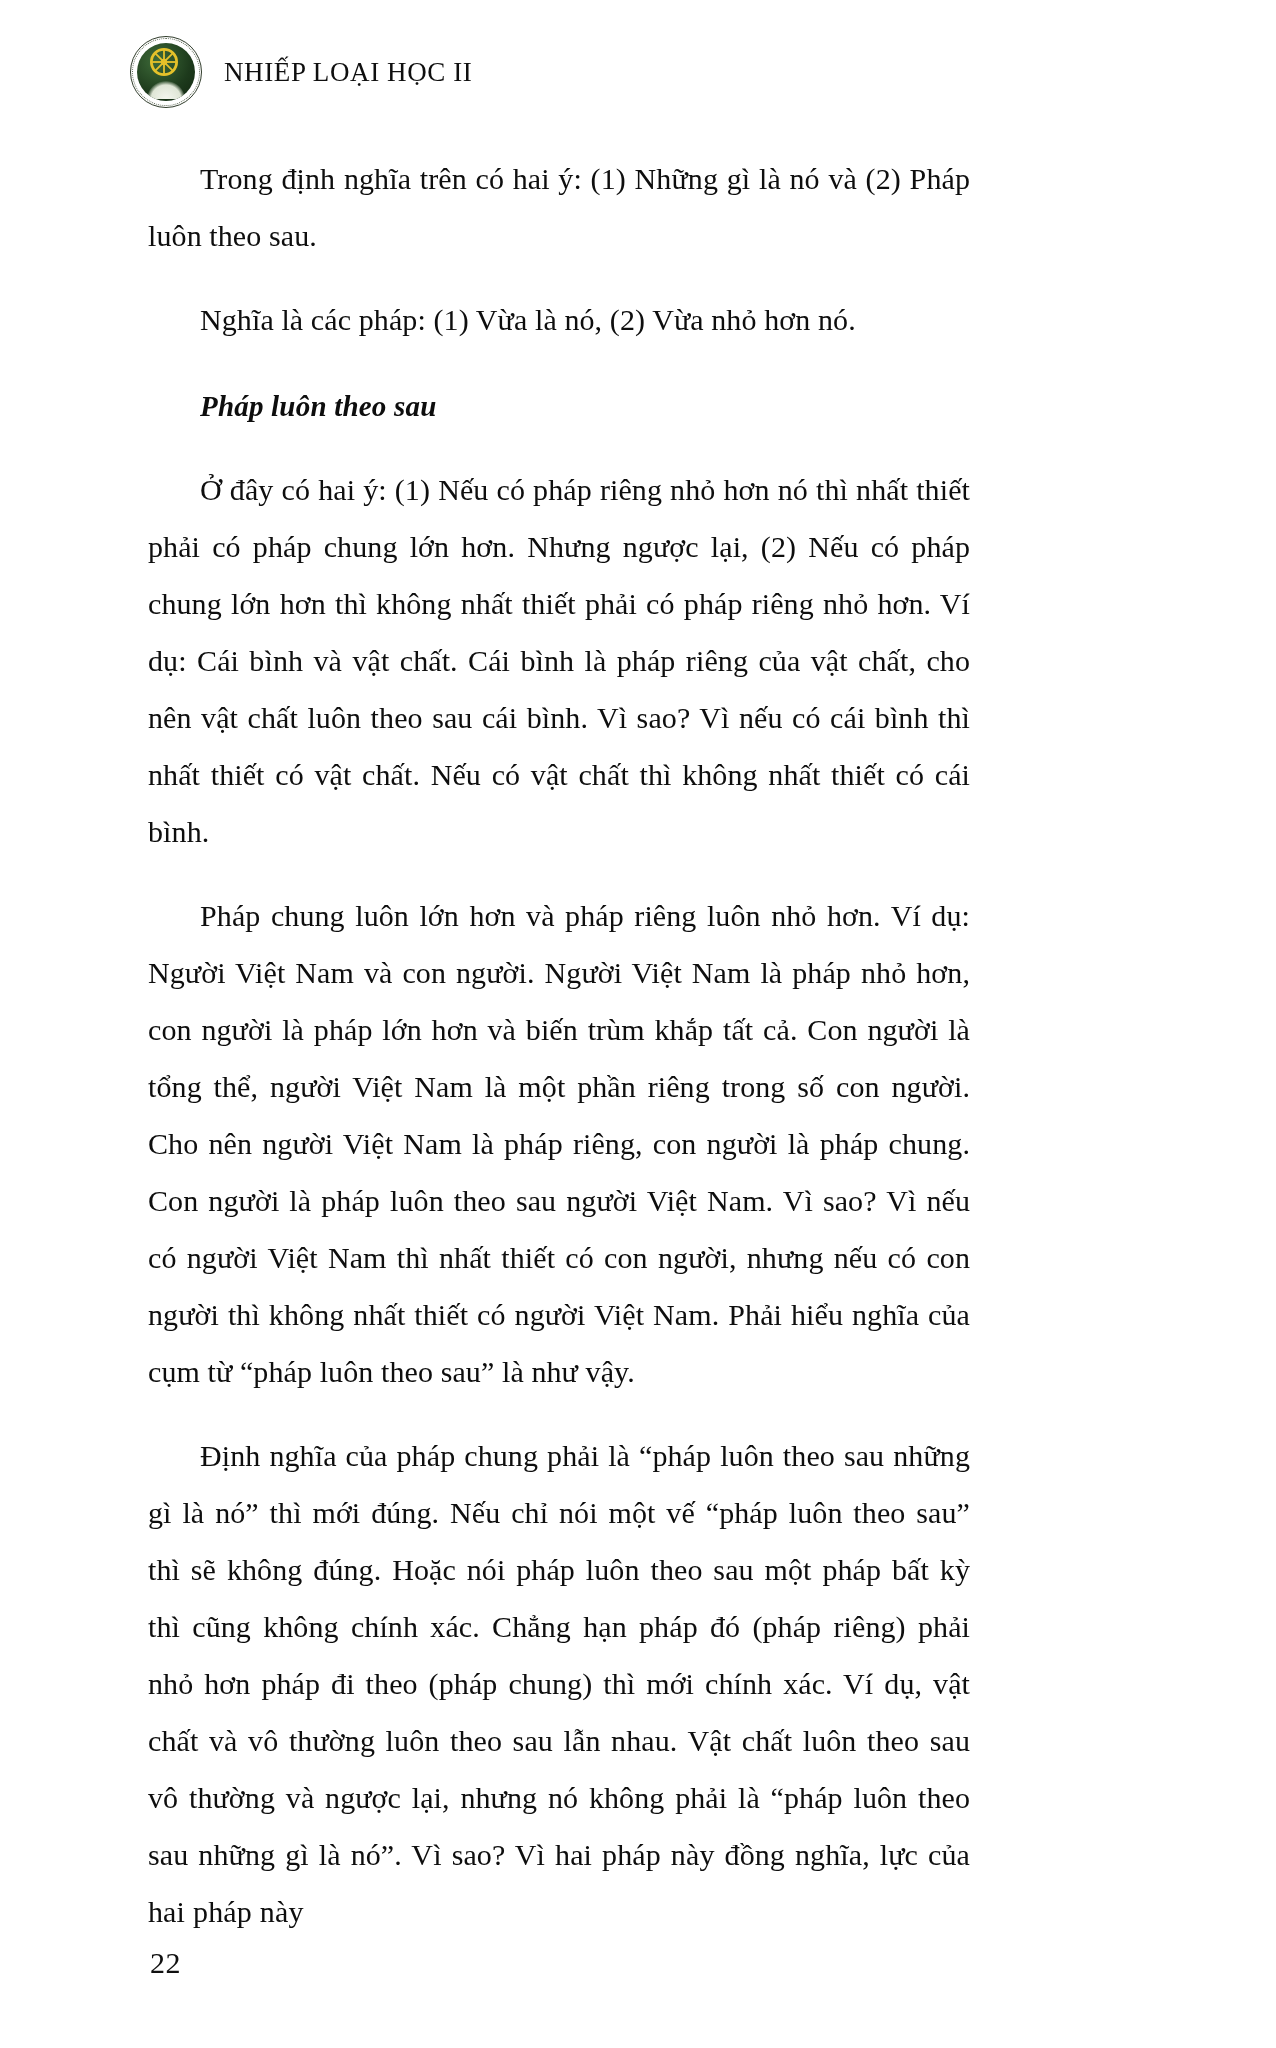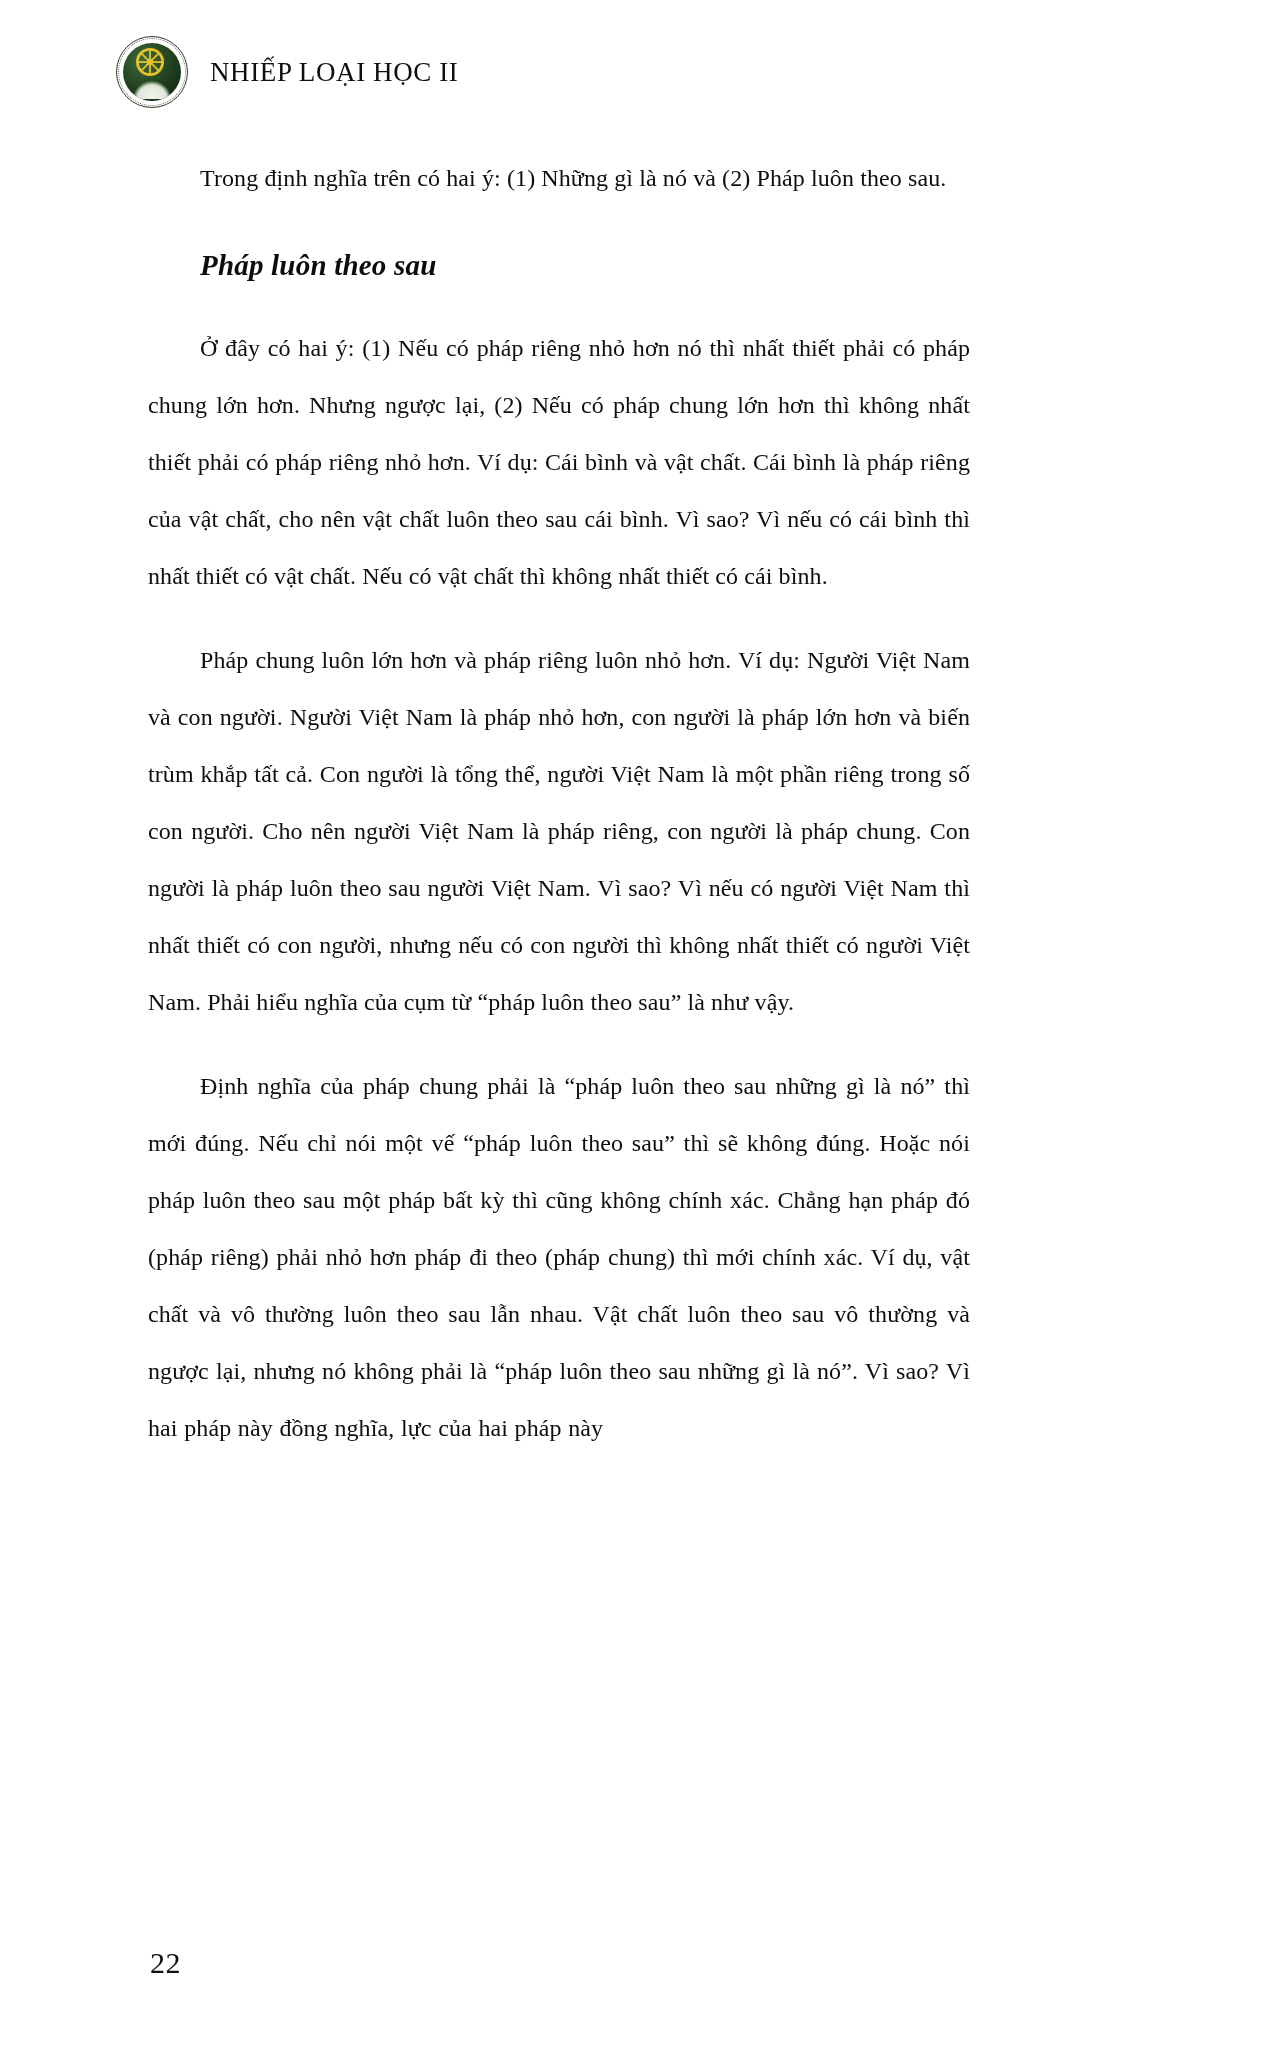--- a/index.html
+++ b/index.html
@@ -20,21 +20,21 @@
     position: relative;
     width: 1276px;
     height: 2048px;
     background: #ffffff;
     box-sizing: border-box;
   }
 
   
   .page-header {
     position: absolute;
-    left: 116px;
+    left: 130px;
     top: 26px;
     width: 860px;
     height: 92px;
     display: flex;
     align-items: center;
     gap: 22px;
   }
 
   .emblem {
     width: 72px;
@@ -98,21 +98,21 @@
   
   .content {
     position: absolute;
     left: 148px;
     top: 150px;
     width: 830px;
   }
 
   p.para {
     margin: 0 8px 0 0;
-    font-size: 24px;
+    font-size: 30px;
     line-height: 57px;
     text-align: justify;
     text-justify: inter-word;
     letter-spacing: .1px;
     color: #0e0e0e;
   }
   p.para.indent {
     text-indent: 52px;
   }
   p.gap {
@@ -172,20 +172,21 @@
     </div>
 
     <div class="header-title">NHIẾP LOẠI HỌC II</div>
   </div>
 
   <div class="content">
 
     <p class="para indent">Trong định nghĩa trên có hai ý: (1) Những gì là nó và (2) Pháp luôn theo sau.</p>
 
 
+    <p class="para indent gap">Nghĩa là các pháp: (1) Vừa là nó, (2) Vừa nhỏ hơn nó.</p>
 
     <h2 class="subhead">Pháp luôn theo sau</h2>
 
     <p class="para indent gap">Ở đây có hai ý: (1) Nếu có pháp riêng nhỏ hơn nó thì nhất thiết phải có pháp chung lớn hơn. Nhưng ngược lại, (2) Nếu có pháp chung lớn hơn thì không nhất thiết phải có pháp riêng nhỏ hơn. Ví dụ: Cái bình và vật chất. Cái bình là pháp riêng của vật chất, cho nên vật chất luôn theo sau cái bình. Vì sao? Vì nếu có cái bình thì nhất thiết có vật chất. Nếu có vật chất thì không nhất thiết có cái bình.</p>
 
     <p class="para indent gap">Pháp chung luôn lớn hơn và pháp riêng luôn nhỏ hơn. Ví dụ: Người Việt Nam và con người. Người Việt Nam là pháp nhỏ hơn, con người là pháp lớn hơn và biến trùm khắp tất cả. Con người là tổng thể, người Việt Nam là một phần riêng trong số con người. Cho nên người Việt Nam là pháp riêng, con người là pháp chung. Con người là pháp luôn theo sau người Việt Nam. Vì sao? Vì nếu có người Việt Nam thì nhất thiết có con người, nhưng nếu có con người thì không nhất thiết có người Việt Nam. Phải hiểu nghĩa của cụm từ “pháp luôn theo sau” là như vậy.</p>
 
     <p class="para indent gap tight">Định nghĩa của pháp chung phải là “pháp luôn theo sau những gì là nó” thì mới đúng. Nếu chỉ nói một vế “pháp luôn theo sau” thì sẽ không đúng. Hoặc nói pháp luôn theo sau một pháp bất kỳ thì cũng không chính xác. Chẳng hạn pháp đó (pháp riêng) phải nhỏ hơn pháp đi theo (pháp chung) thì mới chính xác. Ví dụ, vật chất và vô thường luôn theo sau lẫn nhau. Vật chất luôn theo sau vô thường và ngược lại, nhưng nó không phải là “pháp luôn theo sau những gì là nó”. Vì sao? Vì hai pháp này đồng nghĩa, lực của hai pháp này</p>
 
   </div>

